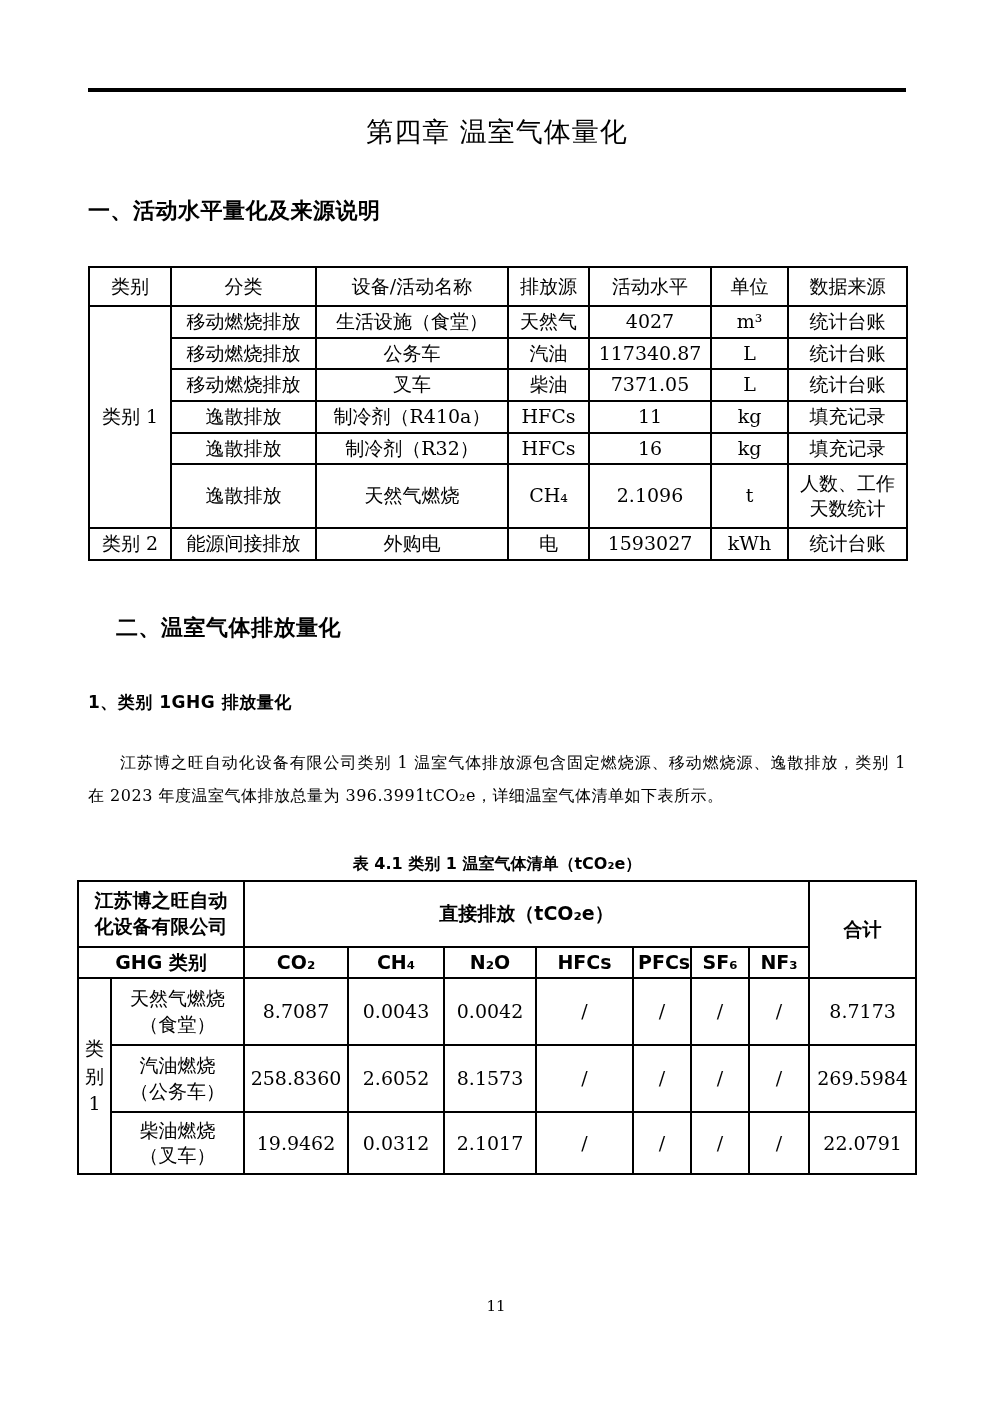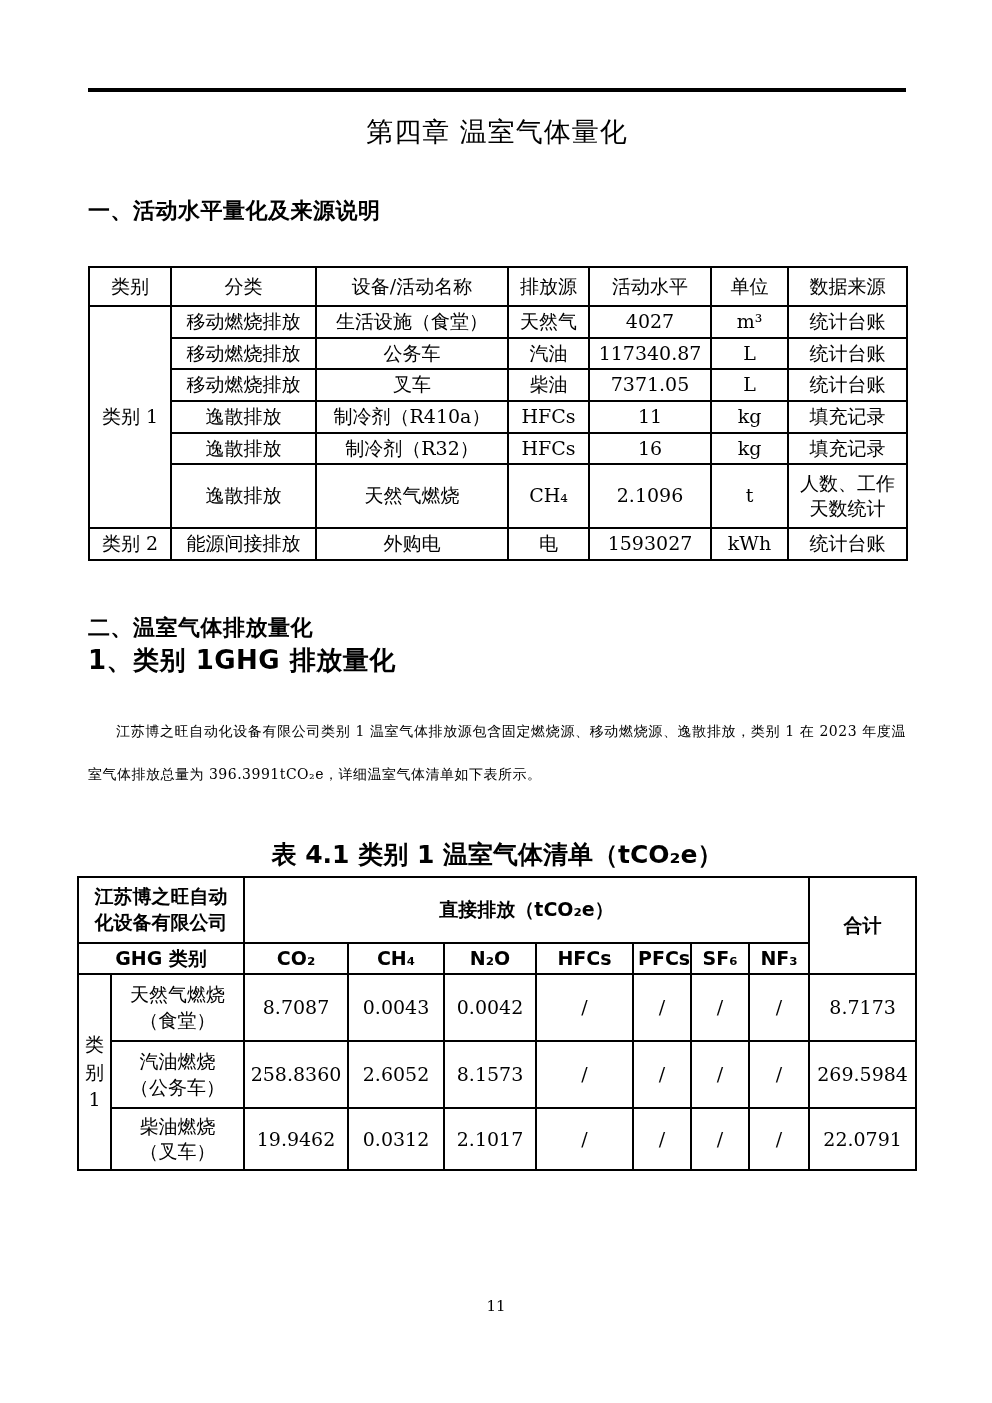--- a/index.html
+++ b/index.html
@@ -24,22 +24,22 @@
     letter-spacing: 1px;
   }
 
   .sec-heading {
     font-family: "DejaVu Sans", "Liberation Sans", sans-serif;
     font-weight: bold;
     font-size: 22px;
     letter-spacing: 0.5px;
   }
   .sec-1 { margin-top: 46px; font-family: Liberation Serif, serif; }
-  .sec-2 { margin-top: 52px; }
-  .sec-2-1 { font-size: 26px; }
+  .sec-2 { margin-top: 52px; margin-left: 28px; }
+  .sec-2-1 { margin-top: 48px; font-size: 17px; }
 
   table { border-collapse: collapse; table-layout: fixed; }
   td {
     border: 2px solid #000;
     text-align: center;
     vertical-align: middle;
     font-size: 19px;
     line-height: 1.35;
     padding: 2px 4px;
     overflow: hidden;
@@ -48,21 +48,21 @@
   .t1 { margin-top: 40px; width: 818px; }
   .t1 .hdr td { height: 39px; }
   .t1 td { height: 21px; }
   .t1 .tall td { height: 64px; }
 
   .caption {
     margin-top: 42px;
     text-align: center;
     font-family: "DejaVu Sans", "Liberation Sans", sans-serif;
     font-weight: bold;
-    font-size: 25px;
+    font-size: 16px;
   }
 
   .t2 { margin-top: 5px; margin-left: -11px; width: 838px; }
   .t2 .hdr td {
     font-weight: bold;
     font-family: "DejaVu Sans", "Liberation Sans", sans-serif;
   }
   .t2 .hdr1 td { height: 66px; }
   .t2 .hdr2 td { height: 20px; }
   .t2 .datarow td { height: 67px; }
@@ -70,22 +70,22 @@
   .t2 .gas-sym { font-family: "DejaVu Serif", "Liberation Serif", serif; }
 
   .vertical-cat {
     white-space: pre-line;
     line-height: 1.45;
     padding: 0 1px;
   }
 
   .para {
     margin-top: 32px;
-    font-size: 14px;
-    line-height: 43px;
+    font-size: 16px;
+    line-height: 33px;
     text-align: justify;
     text-indent: 2em;
     letter-spacing: 0.5px;
   }
 
   .page-number {
     position: absolute;
     top: 1297px; left: 0; right: 0;
     text-align: center;
     font-size: 15px;

